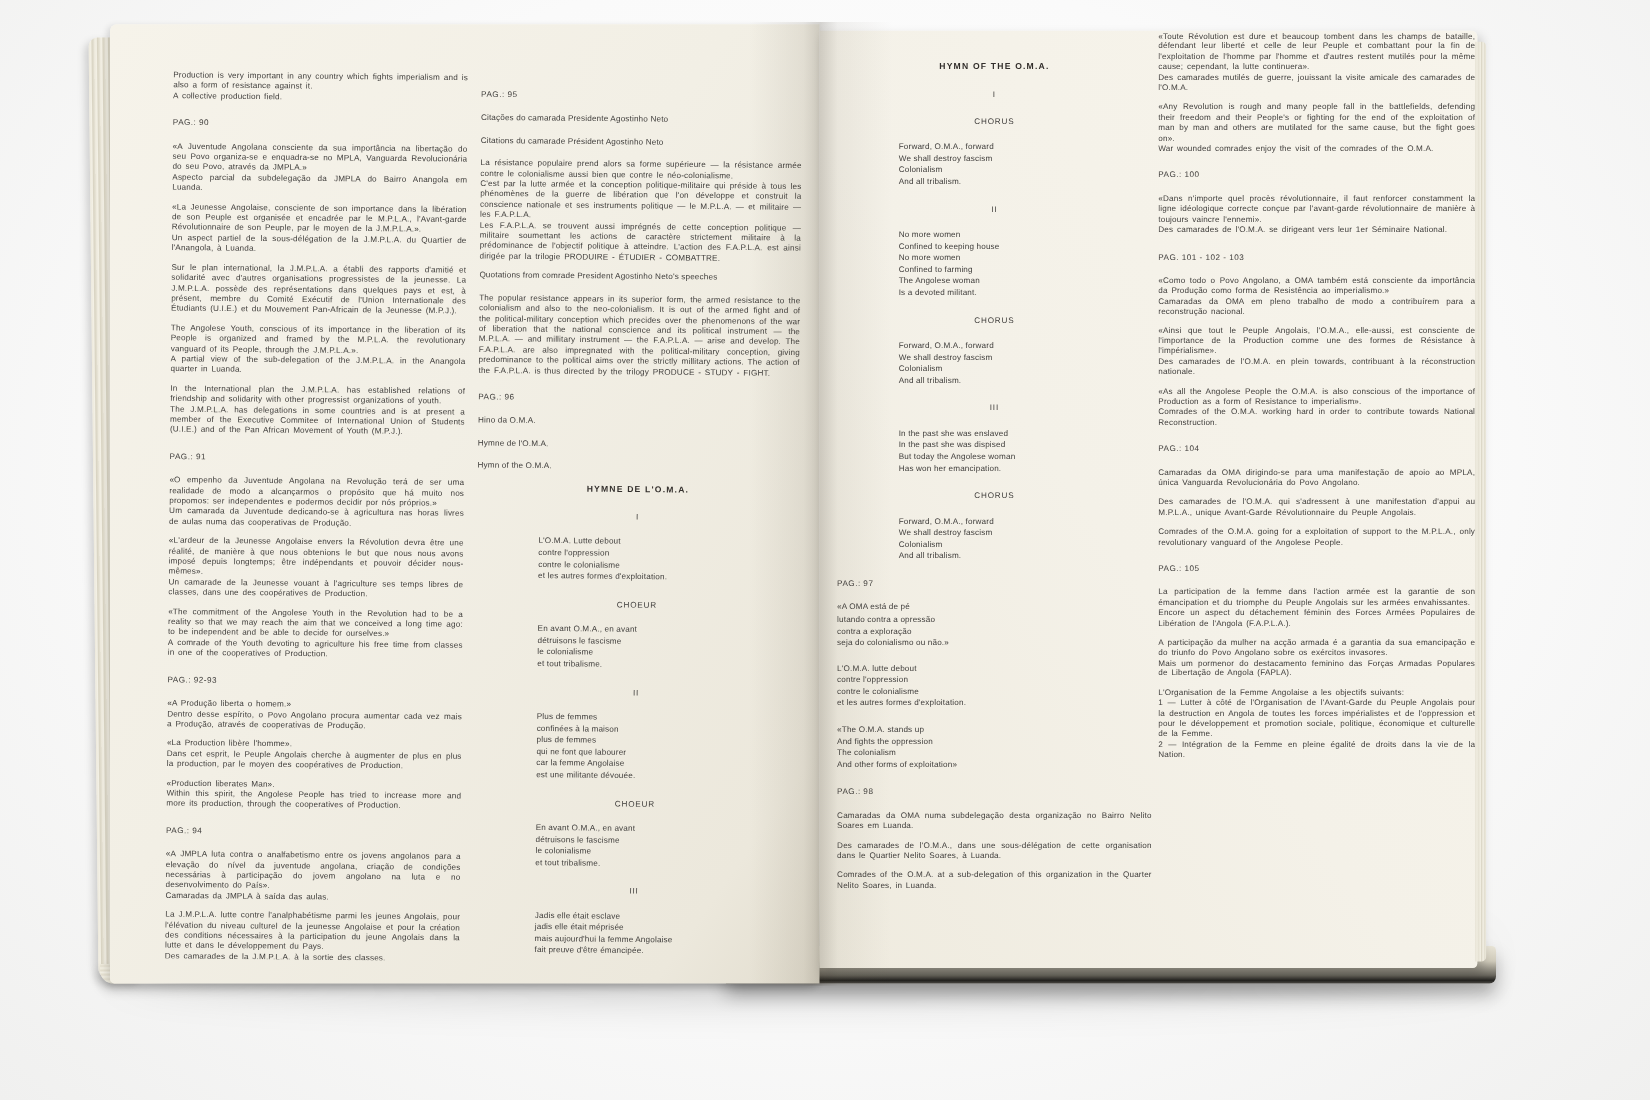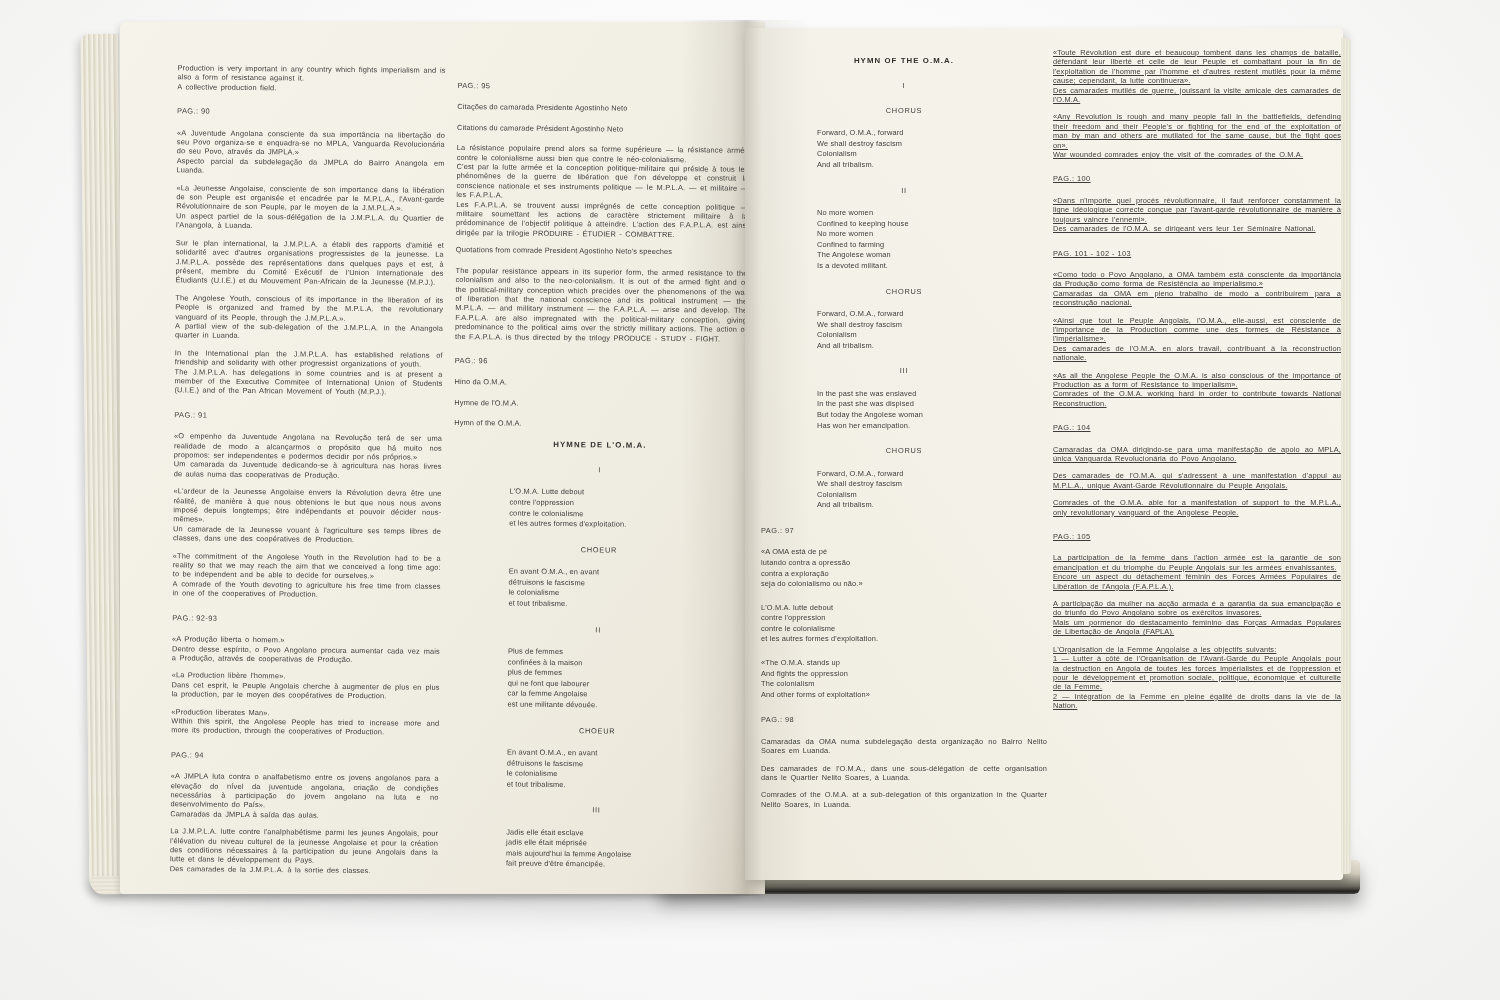--- a/index.html
+++ b/index.html
@@ -37,21 +37,20 @@
     box-shadow:0 10px 16px rgba(0,0,0,0.3);
   }
   .page{
     position:absolute;
   }
   .page-left{
     left:15px;top:14px;width:645px;height:872px;
     background:linear-gradient(125deg,#f6f3ea 0%,#f2efe5 45%,#ece8dc 88%,#e2ddcf 100%);
     border-radius:6px 0 0 4px;
     box-shadow:-2px 2px 6px rgba(0,0,0,0.12);
-    margin-left:20px;
   }
   .page-right{
     left:660px;top:20px;width:598px;height:852px;
     background:linear-gradient(235deg,#f7f4eb 0%,#f4f1e8 55%,#efebdf 100%);
     border-radius:0 5px 4px 0;
     box-shadow:4px 5px 10px rgba(0,0,0,0.18);
   }
   .gutter-shadow{
     position:absolute;left:596px;top:12px;width:130px;height:876px;
     background:linear-gradient(90deg,rgba(90,80,60,0) 0%,rgba(90,80,60,0.10) 38%,rgba(60,52,38,0.20) 50%,rgba(90,80,60,0.07) 62%,rgba(90,80,60,0) 100%);
@@ -65,21 +64,21 @@
   .page-inner{position:absolute;inset:0;}
   .tilt-left{transform:rotate(0.55deg);transform-origin:20% 0%;}
   .column{
     position:absolute;overflow:hidden;
     font-size:7.4px;line-height:9.4px;color:#3e3c3a;
     letter-spacing:0.02em;
   }
   .col-1{left:58px;top:42px;width:268px;height:808px;}
   .col-2{left:338px;top:42px;width:292px;height:808px;}
   .col-3{left:16px;top:26px;width:286px;height:812px;}
-  .col-4{left:308px;top:20px;width:288px;height:824px;text-decoration:underline;}
+  .col-4{left:308px;top:0;width:288px;height:824px;}
   .blk{margin:0 0 8px 0;}
   .para{text-align:justify;white-space:pre-line;word-spacing:0.16em;}
   .pag{margin:15px 0 12px 0;letter-spacing:0.06em;}
   .label{margin:0 0 11px 0;}
   .headc{font-weight:bold;text-align:center;letter-spacing:0.14em;margin:2px 0 16px 0;font-size:7.8px;color:#332f2c;}
   .num{text-align:center;letter-spacing:0.1em;margin:15px 0 13px 0;}
   .verse{white-space:pre-line;padding-left:56px;margin:0 0 13px 0;line-height:10.6px;}
   .versel{white-space:pre-line;margin:0 0 13px 0;line-height:10.6px;}
 </style>
 </head>
@@ -228,27 +227,27 @@
 Des camarades mutilés de guerre, jouissant la visite amicale des camarades de l'O.M.A.</div>
             <div class="blk para">«Any Revolution is rough and many people fall in the battlefields, defending their freedom and their People's or fighting for the end of the exploitation of man by man and others are mutilated for the same cause, but the fight goes on».
 War wounded comrades enjoy the visit of the comrades of the O.M.A.</div>
             <div class="blk pag">PAG.: 100</div>
             <div class="blk para">«Dans n'importe quel procès révolutionnaire, il faut renforcer constamment la ligne idéologique correcte conçue par l'avant-garde révolutionnaire de manière à toujours vaincre l'ennemi».
 Des camarades de l'O.M.A. se dirigeant vers leur 1er Séminaire National.</div>
             <div class="blk pag">PAG. 101 - 102 - 103</div>
             <div class="blk para">«Como todo o Povo Angolano, a OMA também está consciente da importância da Produção como forma de Resistência ao imperialismo.»
 Camaradas da OMA em pleno trabalho de modo a contribuírem para a reconstrução nacional.</div>
             <div class="blk para">«Ainsi que tout le Peuple Angolais, l'O.M.A., elle-aussi, est consciente de l'importance de la Production comme une des formes de Résistance à l'impérialisme».
-Des camarades de l'O.M.A. en alors travail, contribuant à la réconstruction nationale.</div>
+Des camarades de l'O.M.A. en plein towards, contribuant à la réconstruction nationale.</div>
             <div class="blk para">«As all the Angolese People the O.M.A. is also conscious of the importance of Production as a form of Resistance to imperialism».
 Comrades of the O.M.A. working hard in order to contribute towards National Reconstruction.</div>
             <div class="blk pag">PAG.: 104</div>
             <div class="blk para">Camaradas da OMA dirigindo-se para uma manifestação de apoio ao MPLA, única Vanguarda Revolucionária do Povo Angolano.</div>
             <div class="blk para">Des camarades de l'O.M.A. qui s'adressent à une manifestation d'appui au M.P.L.A., unique Avant-Garde Révolutionnaire du Peuple Angolais.</div>
-            <div class="blk para">Comrades of the O.M.A. able for a manifestation of support to the M.P.L.A., only revolutionary vanguard of the Angolese People.</div>
+            <div class="blk para">Comrades of the O.M.A. going for a exploitation of support to the M.P.L.A., only revolutionary vanguard of the Angolese People.</div>
             <div class="blk pag">PAG.: 105</div>
             <div class="blk para">La participation de la femme dans l'action armée est la garantie de son émancipation et du triomphe du Peuple Angolais sur les armées envahissantes.
 Encore un aspect du détachement féminin des Forces Armées Populaires de Libération de l'Angola (F.A.P.L.A.).</div>
             <div class="blk para">A participação da mulher na acção armada é a garantia da sua emancipação e do triunfo do Povo Angolano sobre os exércitos invasores.
 Mais um pormenor do destacamento feminino das Forças Armadas Populares de Libertação de Angola (FAPLA).</div>
             <div class="blk para">L'Organisation de la Femme Angolaise a les objectifs suivants:
 1 — Lutter à côté de l'Organisation de l'Avant-Garde du Peuple Angolais pour la destruction en Angola de toutes les forces impérialistes et de l'oppression et pour le développement et promotion sociale, politique, économique et culturelle de la Femme.
 2 — Intégration de la Femme en pleine égalité de droits dans la vie de la Nation.</div>
           </div>
       </div>

